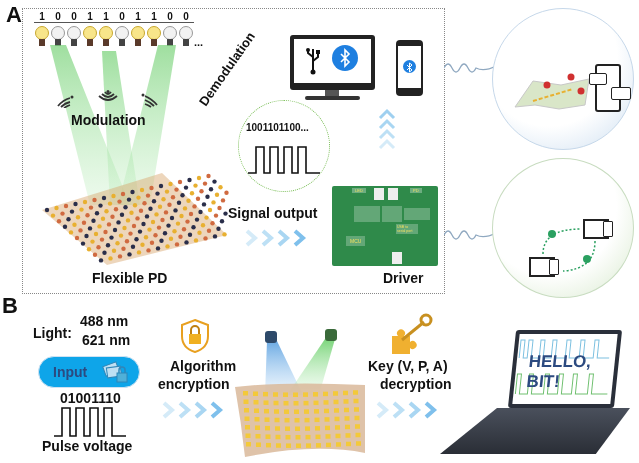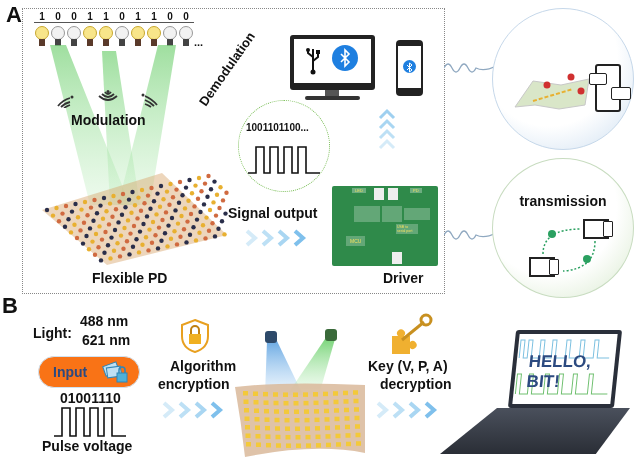--- a/index.html
+++ b/index.html
@@ -355,40 +355,39 @@
     <circle cx="34" cy="14" r="3.5" fill="#d03030"></circle>
     <circle cx="58" cy="6" r="3.5" fill="#d03030"></circle>
     <circle cx="68" cy="20" r="3.5" fill="#d03030"></circle>
   </svg>
   <div class="abs" style="left:102px;top:55px;width:22px;height:44px;border:2px solid #222;border-radius:3px;background:#fff;"></div>
   <div class="abs" style="left:96px;top:64px;width:16px;height:10px;border:1.5px solid #222;border-radius:2px;background:#fff;"></div>
   <div class="abs" style="left:118px;top:78px;width:18px;height:11px;border:1.5px solid #222;border-radius:2px;background:#fff;"></div>
 </div>
 
 <div class="abs bubble" style="left:492px;top:158px;width:140px;height:138px;background:radial-gradient(circle at 40% 35%, #ffffff 55%, #e4f0dd 85%, #bcd9b0 100%);border:1px solid #c8dcc0;">
-  <div class="abs lbl center" style="left:0;width:140px;top:34px;">transmission</div>
   <div class="abs" style="left:90px;top:60px;width:22px;height:16px;border:2px solid #222;background:#fff;"></div>
   <div class="abs" style="left:110px;top:62px;width:8px;height:14px;border:1.5px solid #222;background:#fff;border-radius:1px;"></div>
   <div class="abs" style="left:36px;top:98px;width:22px;height:16px;border:2px solid #222;background:#fff;"></div>
   <div class="abs" style="left:56px;top:100px;width:8px;height:14px;border:1.5px solid #222;background:#fff;border-radius:1px;"></div>
   <svg class="abs" style="left:30px;top:60px;" width="90" height="60">
     <path d="M20,35 Q20,10 58,10" stroke="#2aa060" stroke-width="1.5" stroke-dasharray="2,2" fill="none"></path>
     <path d="M72,22 Q72,50 40,52" stroke="#2aa060" stroke-width="1.5" stroke-dasharray="2,2" fill="none"></path>
     <circle cx="29" cy="15" r="4" fill="#2aa060"></circle>
     <circle cx="64" cy="40" r="4" fill="#2aa060"></circle>
   </svg>
 </div>
 
 <div class="abs panel-letter" style="left:2px;top:293px;">B</div>
 
 <div class="abs lbl" style="left:33px;top:325px;">Light:</div>
 <div class="abs lbl" style="left:80px;top:313px;">488 nm</div>
 <div class="abs lbl" style="left:82px;top:332px;">621 nm</div>
 
-<div class="abs" style="left:38px;top:356px;width:100px;height:30px;border-radius:16px;background:#f97316;border:1px solid #cfe2f2;">
+<div class="abs" style="left:38px;top:356px;width:100px;height:30px;border-radius:16px;background:#0ea5e9;border:1px solid #cfe2f2;">
   <div class="abs" style="left:14px;top:7px;font-size:14px;font-weight:bold;color:#2c4a80;">Input</div>
   <svg class="abs" style="left:62px;top:2px;" width="30" height="26">
     <rect x="3" y="5" width="14" height="10" fill="#bfe0f3" stroke="#2f86b8" transform="rotate(-20 10 10)"></rect>
     <rect x="6" y="8" width="14" height="10" fill="#bfe0f3" stroke="#2f86b8" transform="rotate(-8 13 13)"></rect>
     <rect x="16" y="14" width="10" height="9" fill="#4fb0d8" stroke="#2f86b8"></rect>
     <path d="M18,14 V11 A3,3 0 0 1 24,11 V14" stroke="#2f86b8" stroke-width="1.5" fill="none"></path>
   </svg>
 </div>
 
 <div class="abs lbl" style="left:60px;top:390px;">01001110</div>

